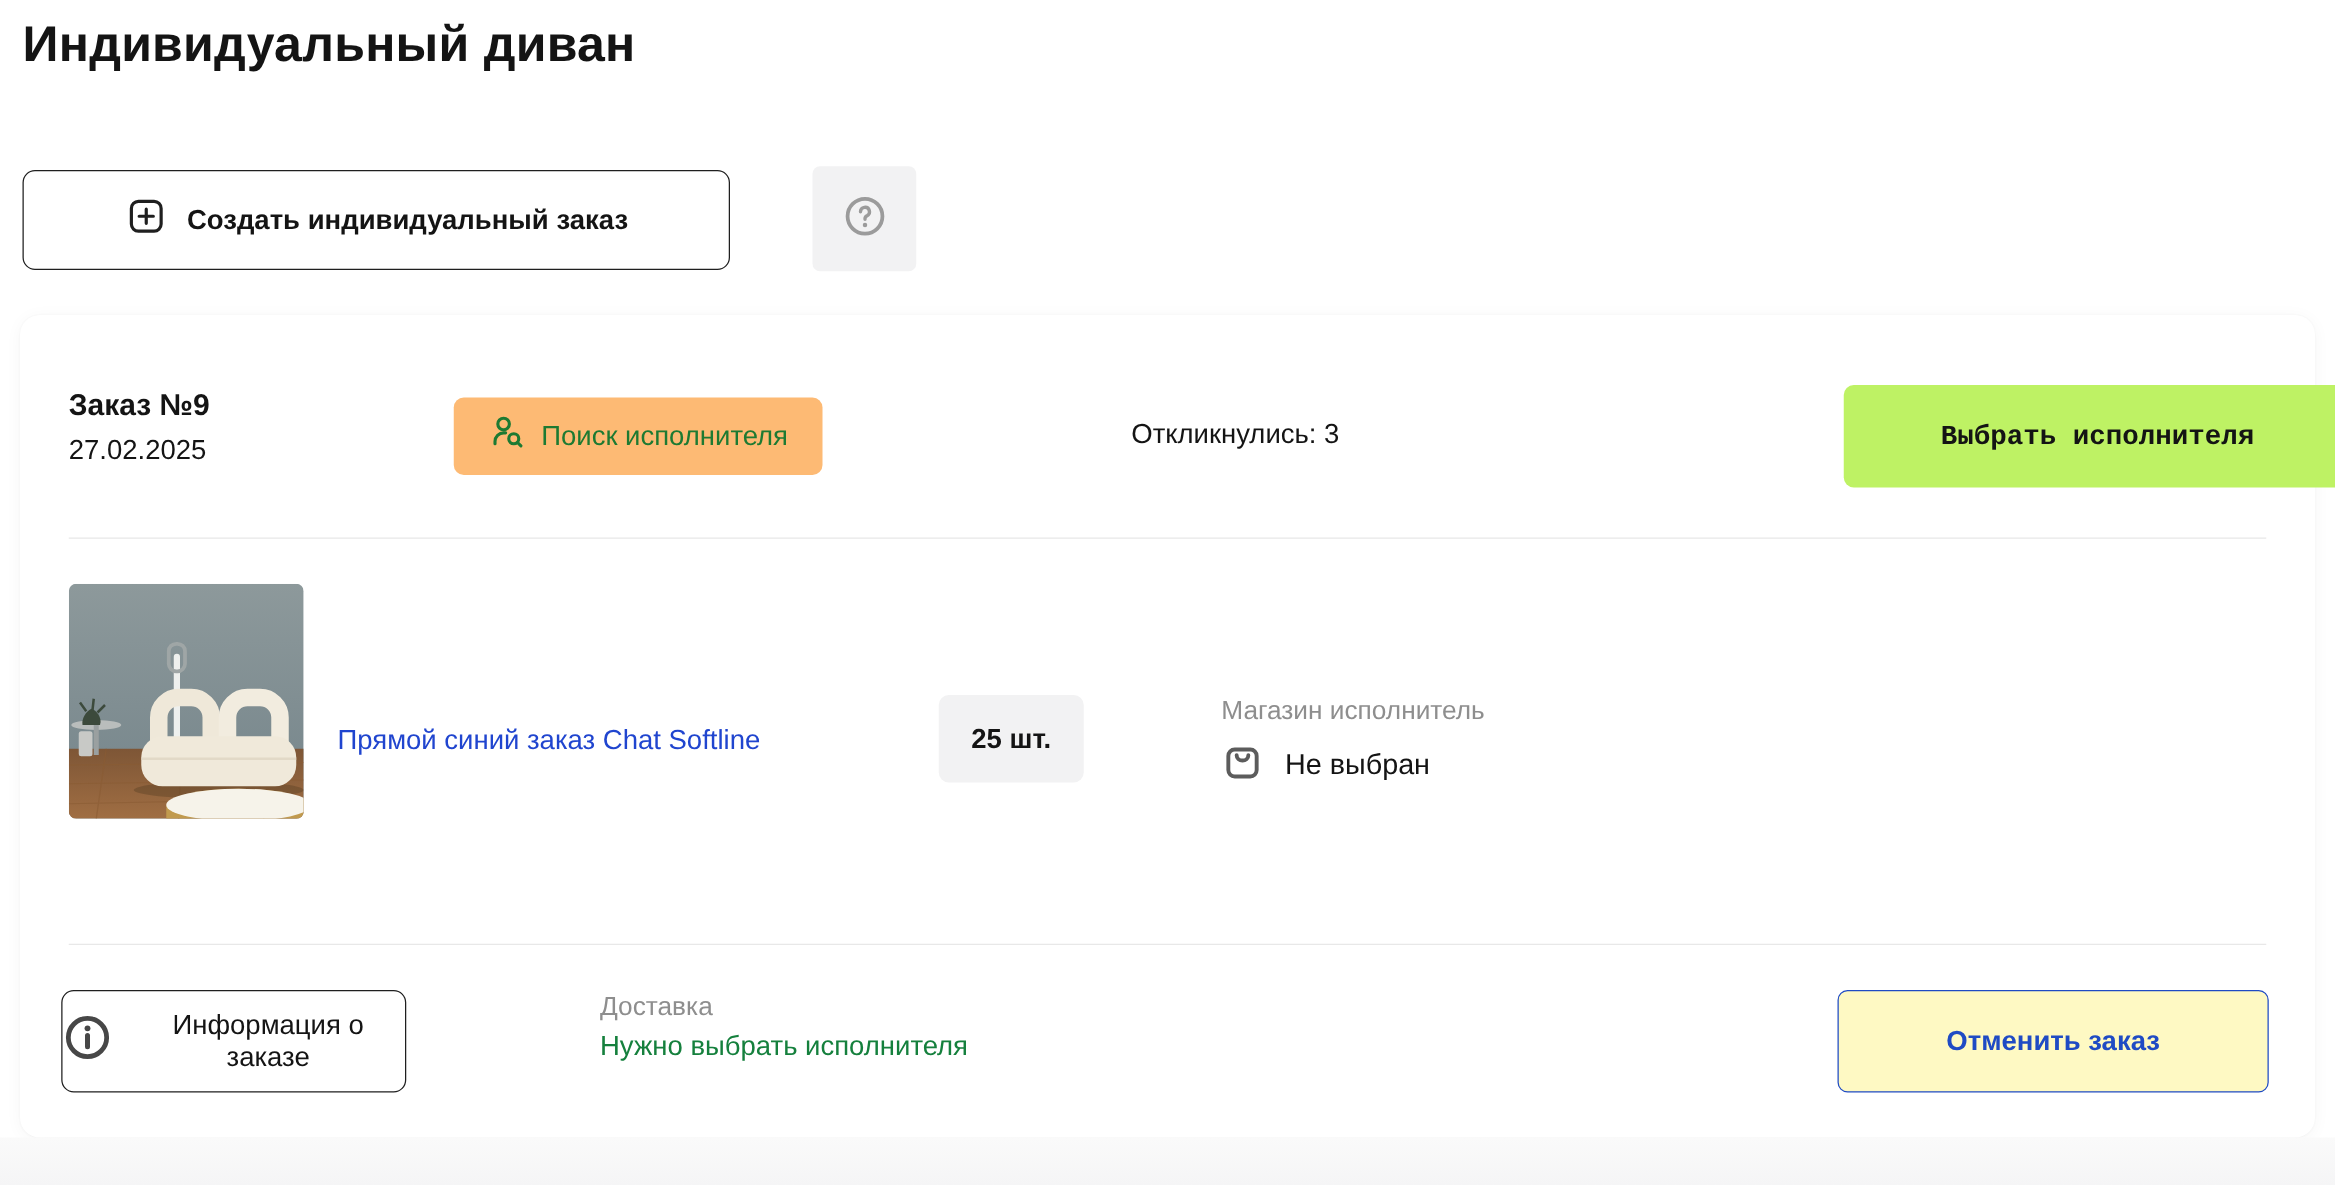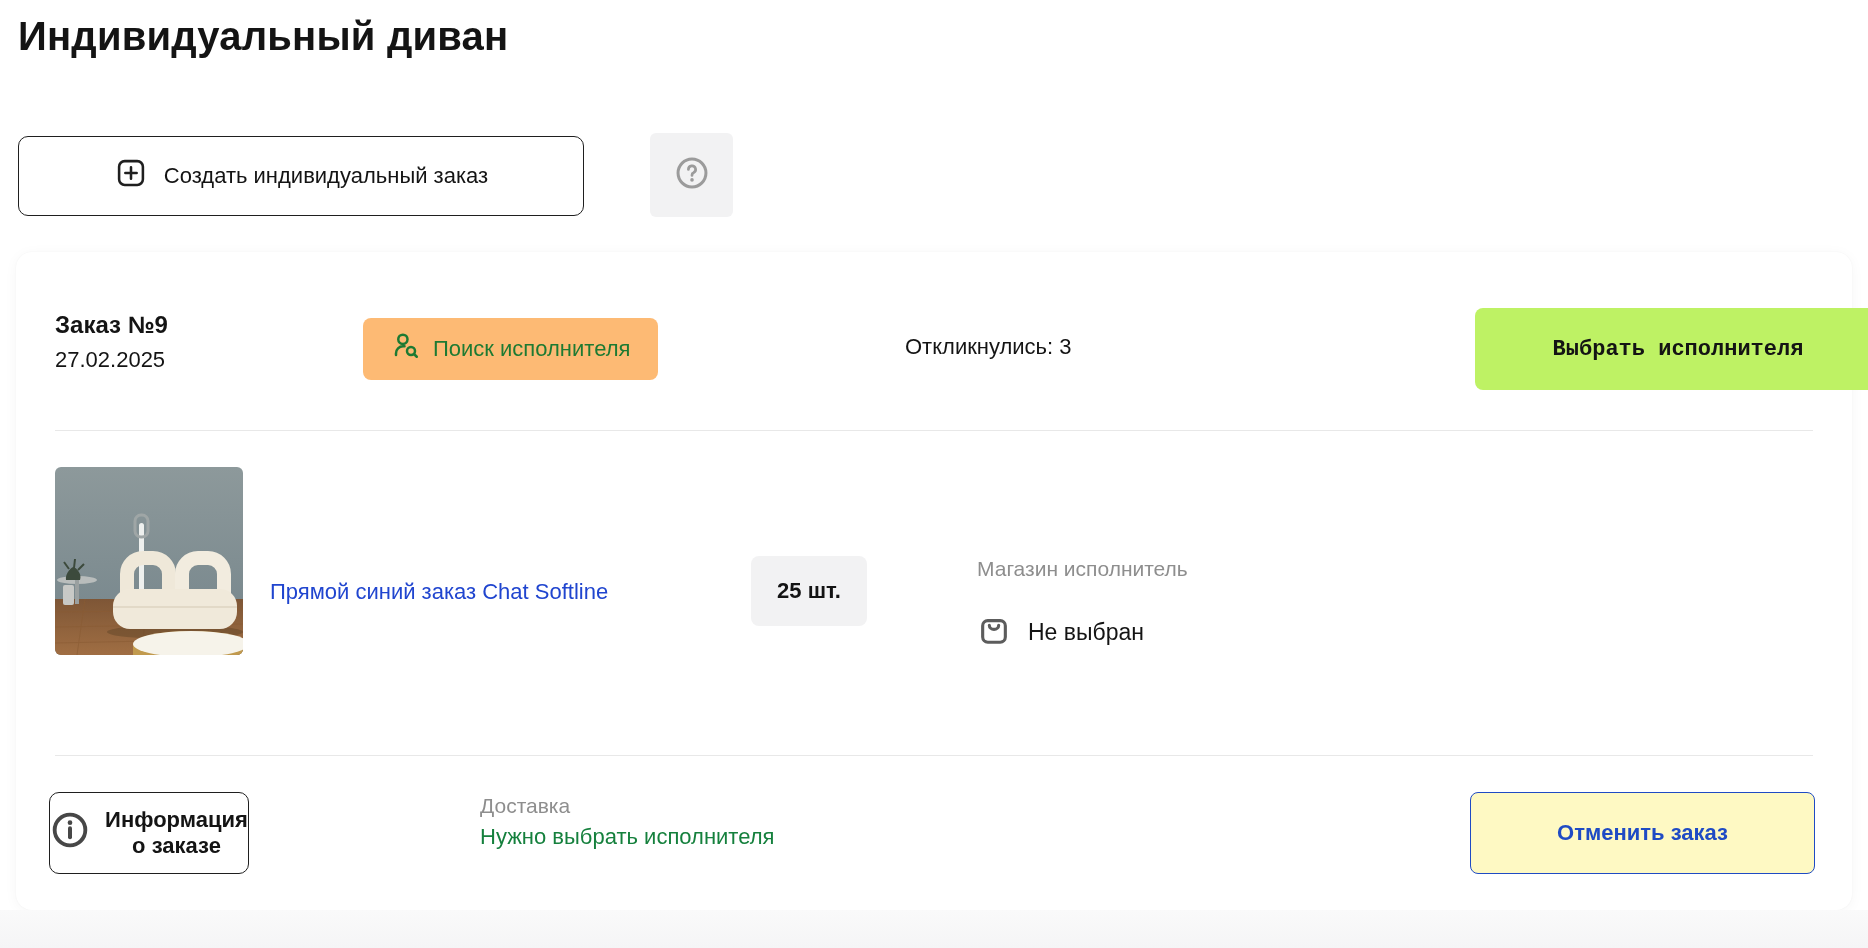--- a/index.html
+++ b/index.html
@@ -10,21 +10,21 @@
   }
   .page-title {
     position:absolute; left:18px; top:14px;
     font-size:40px; font-weight:700; letter-spacing:.2px; color:#141414;
   }
   
   .create-btn {
     position:absolute; left:18px; top:136px; width:566px; height:80px;
     background:#fff; border:1.5px solid #1f1f1f; border-radius:10px;
     display:flex; align-items:center; justify-content:center; gap:16px;
-    font-size:22px; font-weight:400; color:#141414; cursor:pointer;
+    font-size:22px; font-weight:700; color:#141414; cursor:pointer;
   }
   .help-tile {
     position:absolute; left:650px; top:133px; width:83px; height:84px;
     background:#f2f2f3; border-radius:6px;
     display:flex; align-items:center; justify-content:center; cursor:pointer;
   }
   
   .order-card {
     position:absolute; left:16px; top:252px; width:1836px; height:658px;
     background:#ffffff; border-radius:16px;
@@ -57,28 +57,28 @@
     position:absolute; left:254px; top:327px; font-size:22px; color:#2045cf;
     text-decoration:none; cursor:pointer;
   }
   .qty-badge {
     position:absolute; left:735px; top:304px; width:116px; height:70px;
     background:#f2f2f3; border-radius:8px;
     display:flex; align-items:center; justify-content:center;
     font-size:22px; font-weight:700; color:#141414;
   }
   .store-label { position:absolute; left:961px; top:305px; font-size:21px; color:#8e8e8e; }
-  .store-row   { position:absolute; left:961px; top:340px; display:flex; align-items:center; gap:17px;margin-top:21px; }
+  .store-row   { position:absolute; left:961px; top:340px; display:flex; align-items:center; gap:17px; }
   .store-value { font-size:23px; font-weight:500; color:#141414; }
 
   .info-btn {
-    position:absolute; left:33px; top:540px; width:200px; height:82px;
+    position:absolute; left:33px; top:540px; width:276px; height:82px;
     background:#fff; border:1.5px solid #1f1f1f; border-radius:10px;
     display:flex; align-items:center; justify-content:center; gap:15px;
-    font-size:22px; font-weight:700; color:#141414; cursor:pointer;
+    font-size:22px; font-weight:400; color:#141414; cursor:pointer;
     font-family:inherit;
   }
   .delivery-label { position:absolute; left:464px; top:542px; font-size:21px; color:#8e8e8e; }
   .delivery-value { position:absolute; left:464px; top:572px; font-size:22px; color:#15803d; }
   .cancel-btn {
     position:absolute; left:1454px; top:540px; width:345px; height:82px;
     background:#fef9c3; border:1.5px solid #1f4bc4; border-radius:8px;
     font-size:22px; font-weight:700; color:#1f4bc4; cursor:pointer;
     font-family:inherit;
   }

